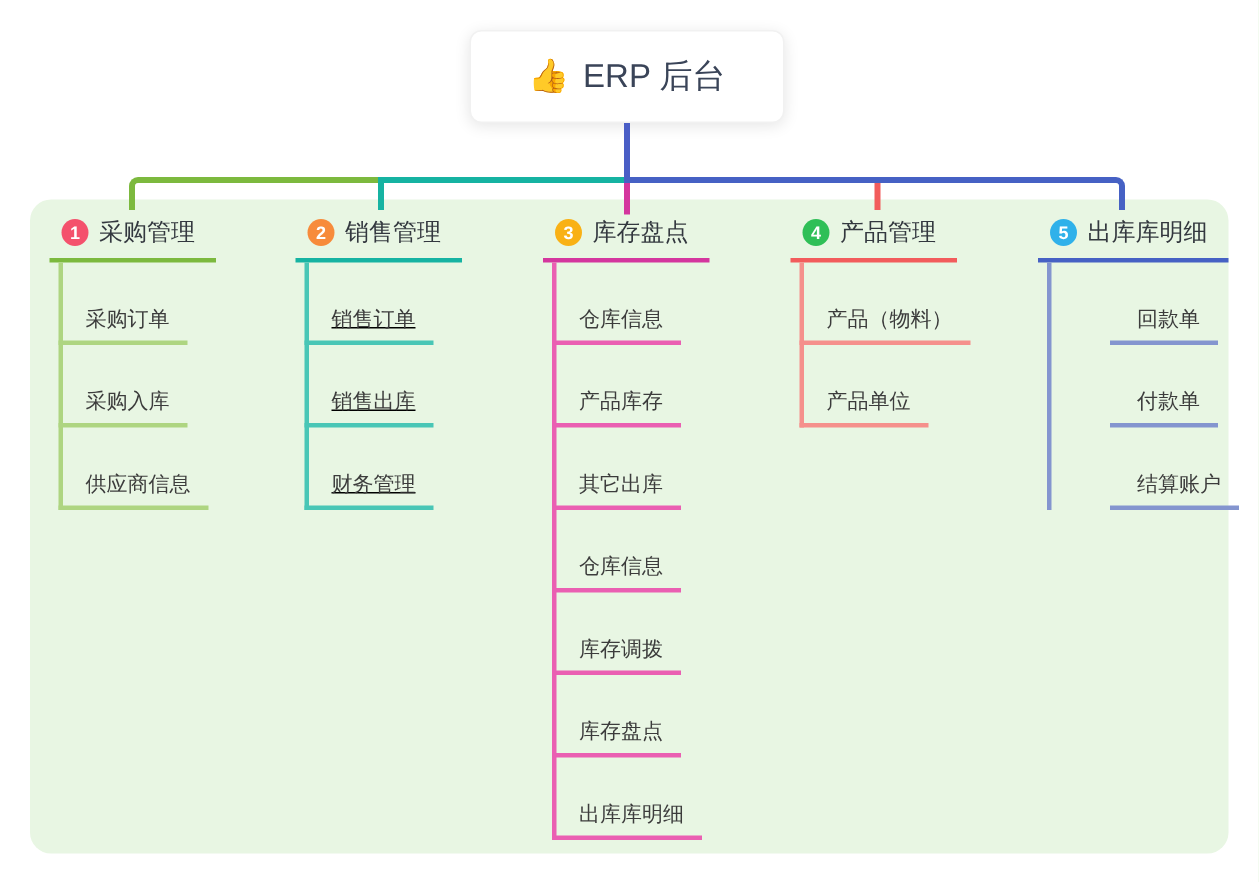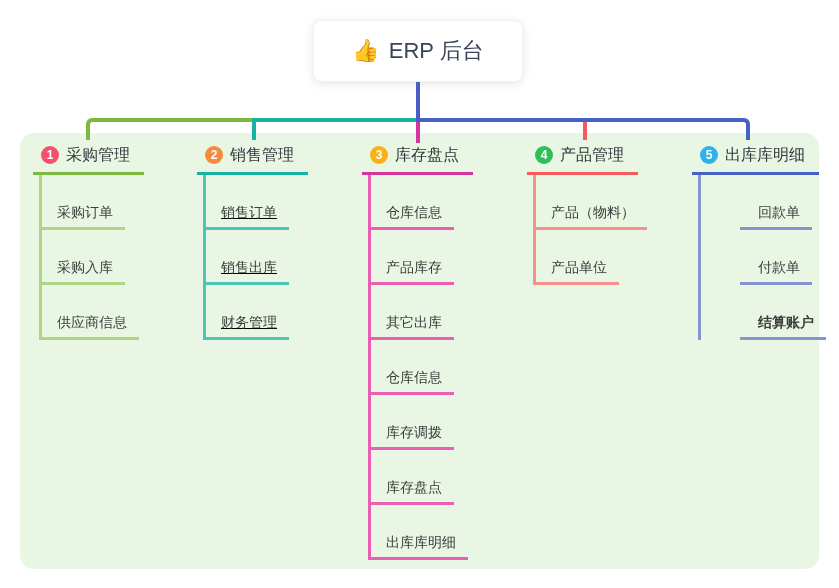--- a/index.html
+++ b/index.html
@@ -129,14 +129,14 @@
 </div>
 
 <div class="abs branch-header h5" style="border-bottom-color: rgb(70, 97, 196);">
   <span class="badge" style="background-color: rgb(47, 177, 234);">5</span>
   <span>出库库明细</span>
 </div>
 <div class="abs kids k5">
   <div class="vline" style="background-color: rgb(132, 149, 207);"></div>
   <div class="kid" style="border-bottom-color: rgb(132, 149, 207);">回款单</div>
   <div class="kid" style="border-bottom-color: rgb(132, 149, 207);">付款单</div>
-  <div class="kid" style="border-bottom-color: rgb(132, 149, 207); font-weight: bold;">结算账户</div>
+  <div class="kid" style="border-bottom-color: rgb(132, 149, 207);">结算账户</div>
 </div>
 
 </body></html>

